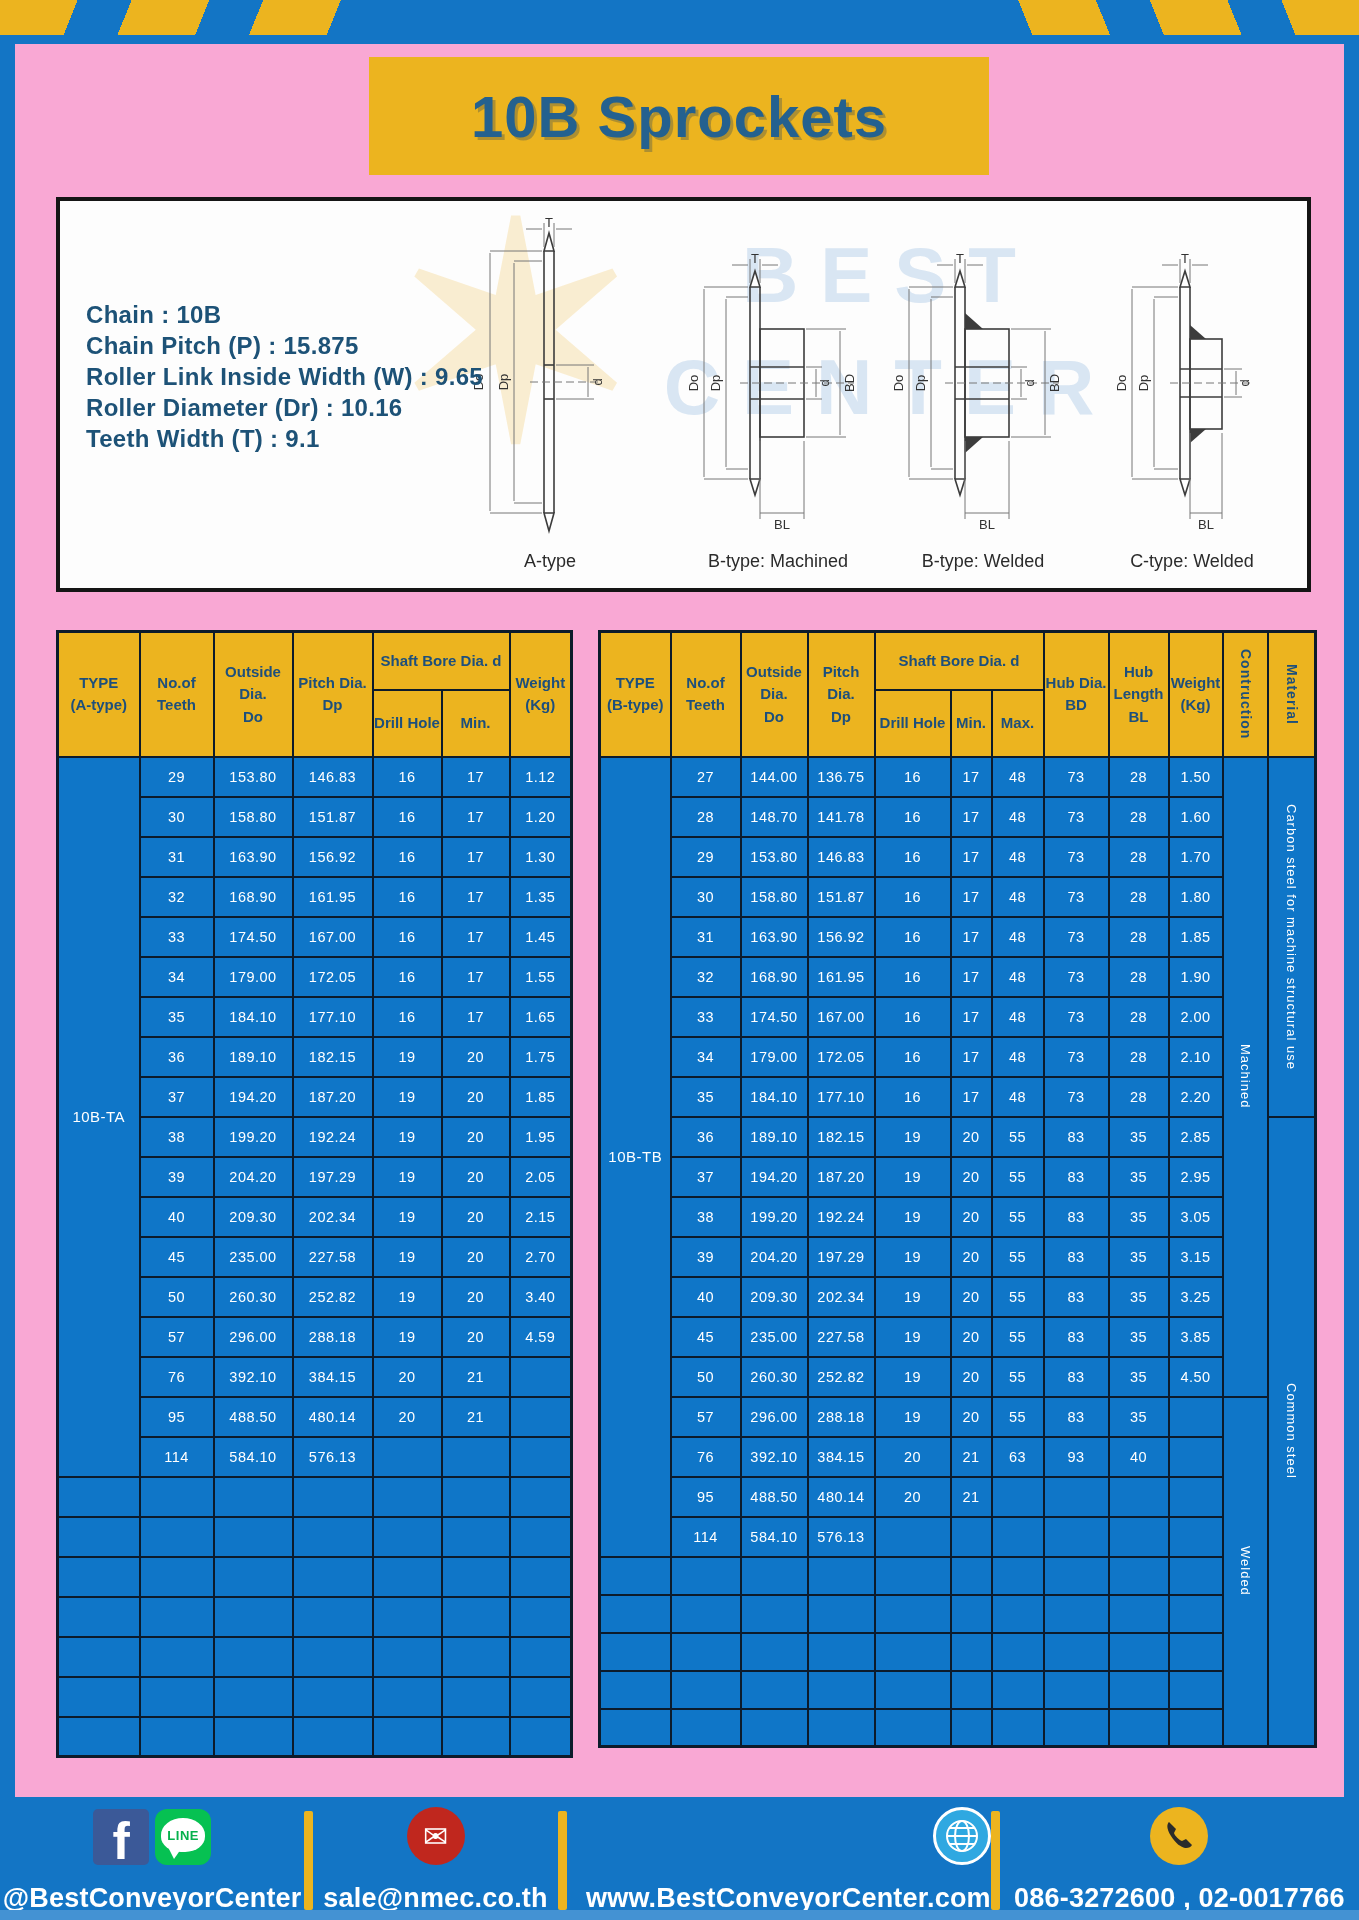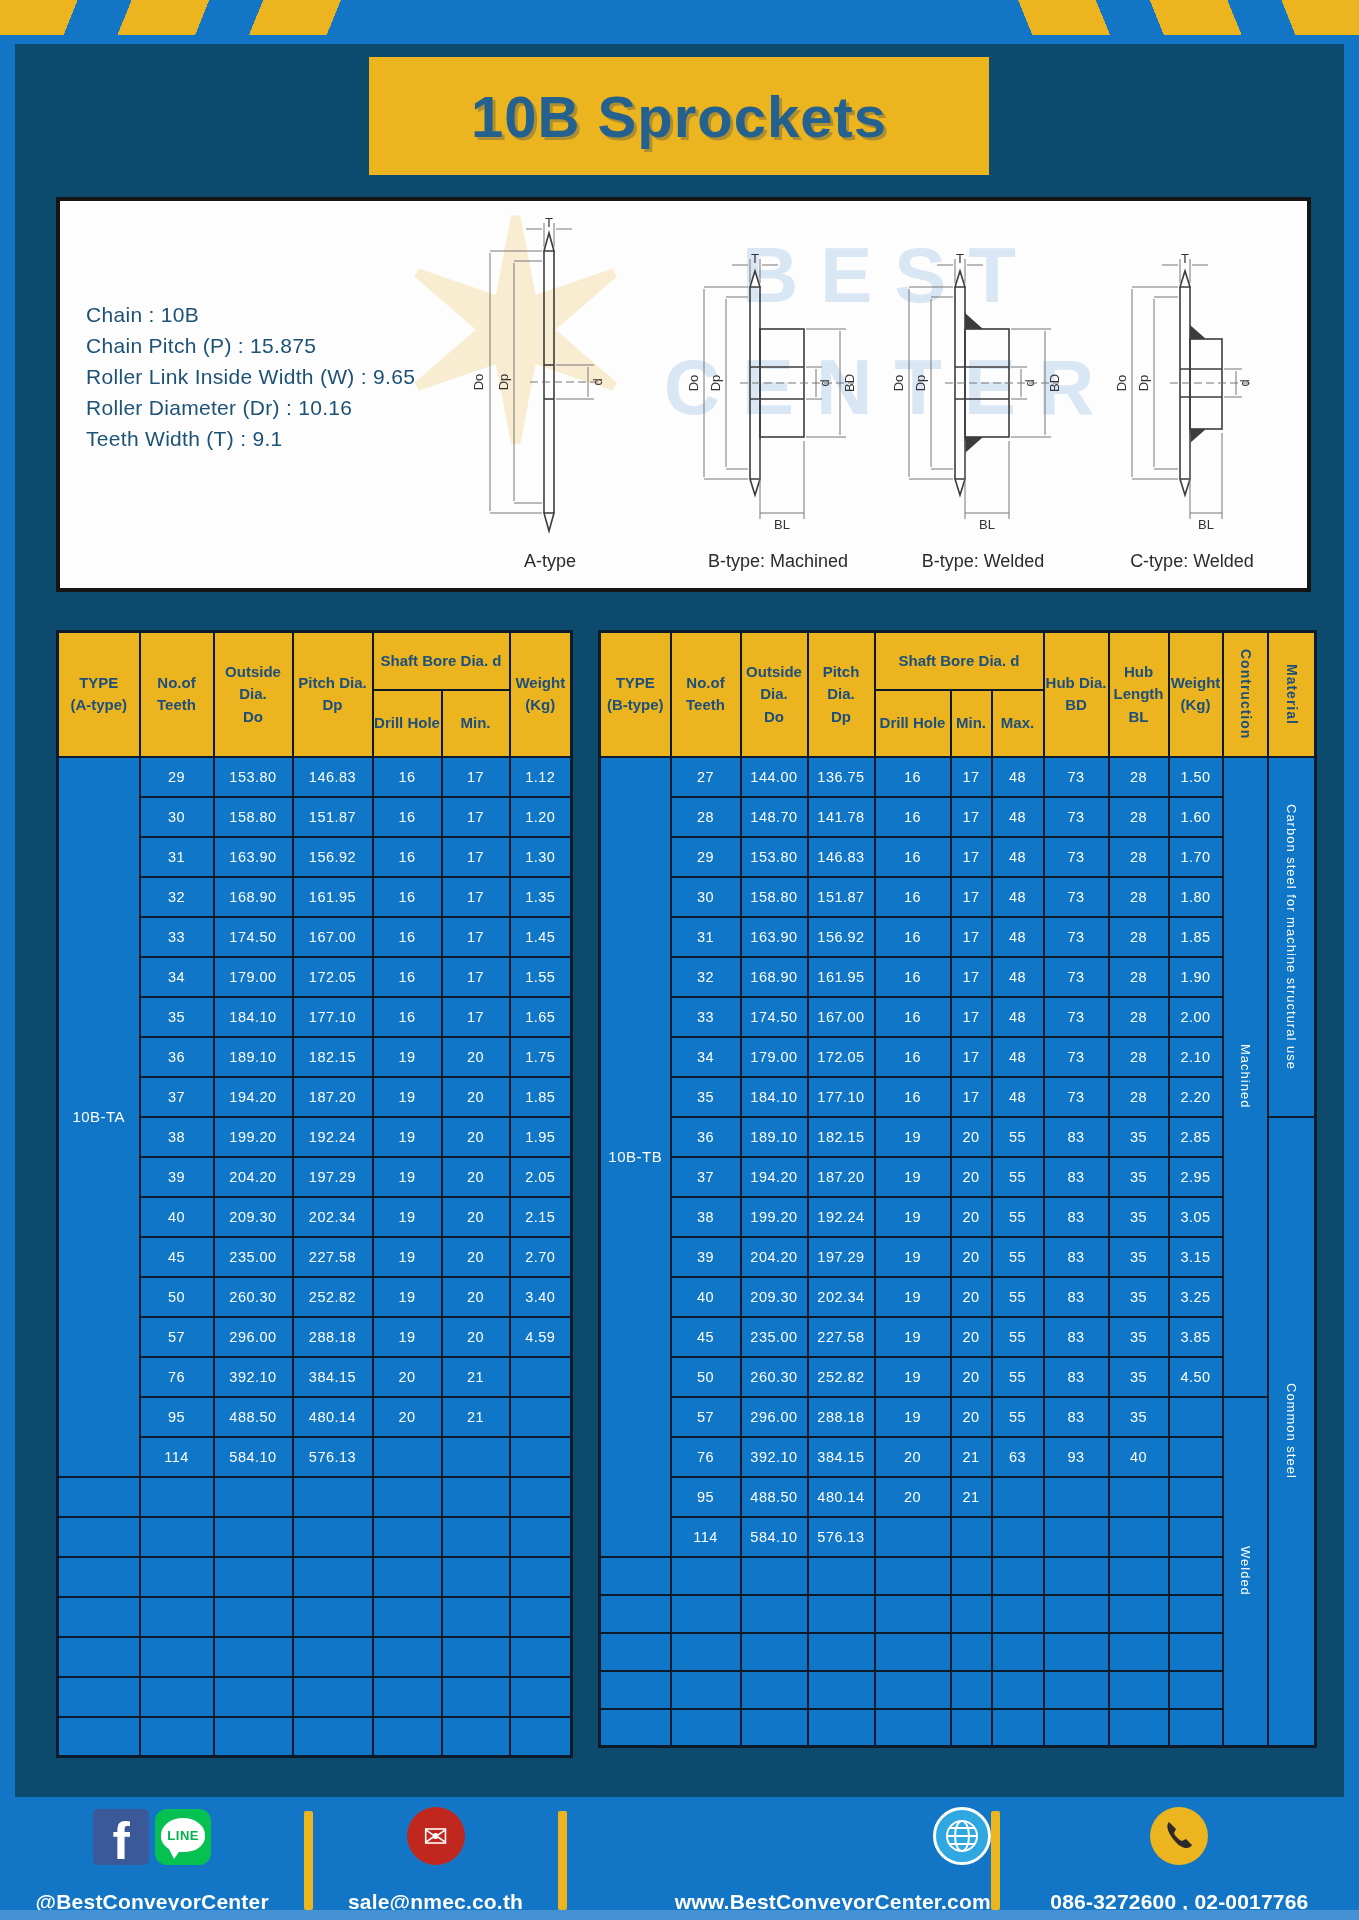--- a/index.html
+++ b/index.html
@@ -1,16 +1,16 @@
 <!DOCTYPE html>
 <html><head>
 <meta charset="utf-8">
 <style>
   html,body{margin:0;padding:0;background:#e8e8e8;}
-  .page{position:relative;width:1359px;height:1920px;background:#0c4a6e;overflow:hidden;
+  .page{position:relative;width:1359px;height:1920px;background:#f9a8d4;overflow:hidden;
         font-family:"Liberation Sans",sans-serif;}
 
   
   .top-band{position:absolute;top:0;left:0;right:0;height:44px;background:#1375c5;}
   .stripes{position:absolute;top:0;height:35px;width:345px;
            background:repeating-linear-gradient(112deg,#ecb41f 0 72px,#1375c5 72px 122px);}
   .stripes.left{left:0;}
   .stripes.right{right:0;transform:scaleX(-1);}
   .frame{position:absolute;top:44px;bottom:0;width:15px;background:#1375c5;}
   .frame.left{left:0;}
@@ -23,21 +23,21 @@
                 text-shadow:3px 3px 0 rgba(25,58,92,.30);}
 
   
   .diagram-panel{position:absolute;left:56px;top:197px;width:1255px;height:395px;
                  background:#fdfdfd;border:4px solid #151515;box-sizing:border-box;}
   .wm-star{position:absolute;left:330px;top:-40px;font-size:300px;color:#f8e3b4;opacity:.6;z-index:0;
            font-weight:bold;}
   .wm-text{position:absolute;left:470px;top:18px;width:720px;z-index:0;text-align:center;
            font-weight:bold;font-size:78px;line-height:112px;letter-spacing:22px;color:#d9e6f3;}
   .specs{position:absolute;left:26px;top:98px;z-index:2;}
-  .spec-line{font-size:21px;font-weight:normal;color:#1d5277;line-height:31px;letter-spacing:.3px;}
+  .spec-line{font-size:24px;font-weight:bold;color:#1d5277;line-height:31px;letter-spacing:.3px;}
   .fig{position:absolute;top:16px;width:180px;height:372px;z-index:1;text-align:center;}
   .fig svg{display:block;margin:0 auto;}
   .fig .caption{margin-top:4px;font-size:18px;color:#2b2b2b;}
   .fig-a{left:400px;} .fig-bm{left:628px;} .fig-bw{left:833px;} .fig-cw{left:1042px;}
   .dimtxt{font-size:13px;fill:#333;}
 
   
   table{border-collapse:collapse;table-layout:fixed;position:absolute;top:630px;
         border:3px solid #0c1b2b;}
   #table-a{left:56px;width:514px;}
@@ -51,21 +51,21 @@
   th.v{font-size:14px;letter-spacing:1px;}
   td.v{font-size:13px;letter-spacing:1px;}
 
   
   .footer{position:absolute;left:0;right:0;top:1797px;height:123px;background:#1375c5;
           display:flex;align-items:stretch;padding:10px 0 6px;box-sizing:border-box;}
   .footer-strip{position:absolute;left:0;right:0;bottom:0;height:10px;background:#4492d3;}
   .fgroup{display:flex;flex-direction:column;align-items:center;justify-content:space-between;}
   .fg1{width:305px;} .fg2{width:245px;} .fg3{width:425px;align-items:flex-end;} .fg4{width:360px;}
   .fdivider{width:9px;background:#ecb41f;margin:4px 0;border-radius:2px;}
-  .ftext{color:#fff;font-weight:bold;font-size:21px;letter-spacing:.2px;white-space:nowrap;}
+  .ftext{color:#fff;font-weight:bold;font-size:27px;letter-spacing:.2px;white-space:nowrap;}
   .ficons{display:flex;gap:6px;align-items:center;height:60px;}
   .icon-fb{width:56px;height:56px;background:#3b5998;border-radius:5px;color:#fff;
            display:flex;align-items:flex-end;justify-content:center;font-size:52px;font-weight:bold;
            line-height:48px;overflow:hidden;}
   .icon-line{width:56px;height:56px;background:#06c152;border-radius:12px;position:relative;}
   .icon-line .bubble{position:absolute;left:6px;top:9px;width:44px;height:34px;background:#fff;
            border-radius:50% 50% 45% 45%;display:flex;align-items:center;justify-content:center;
            color:#06b14c;font-size:13px;font-weight:bold;letter-spacing:.5px;}
   .icon-line .tail{position:absolute;left:14px;bottom:6px;width:0;height:0;
            border-left:5px solid transparent;border-right:7px solid transparent;border-top:10px solid #fff;}

